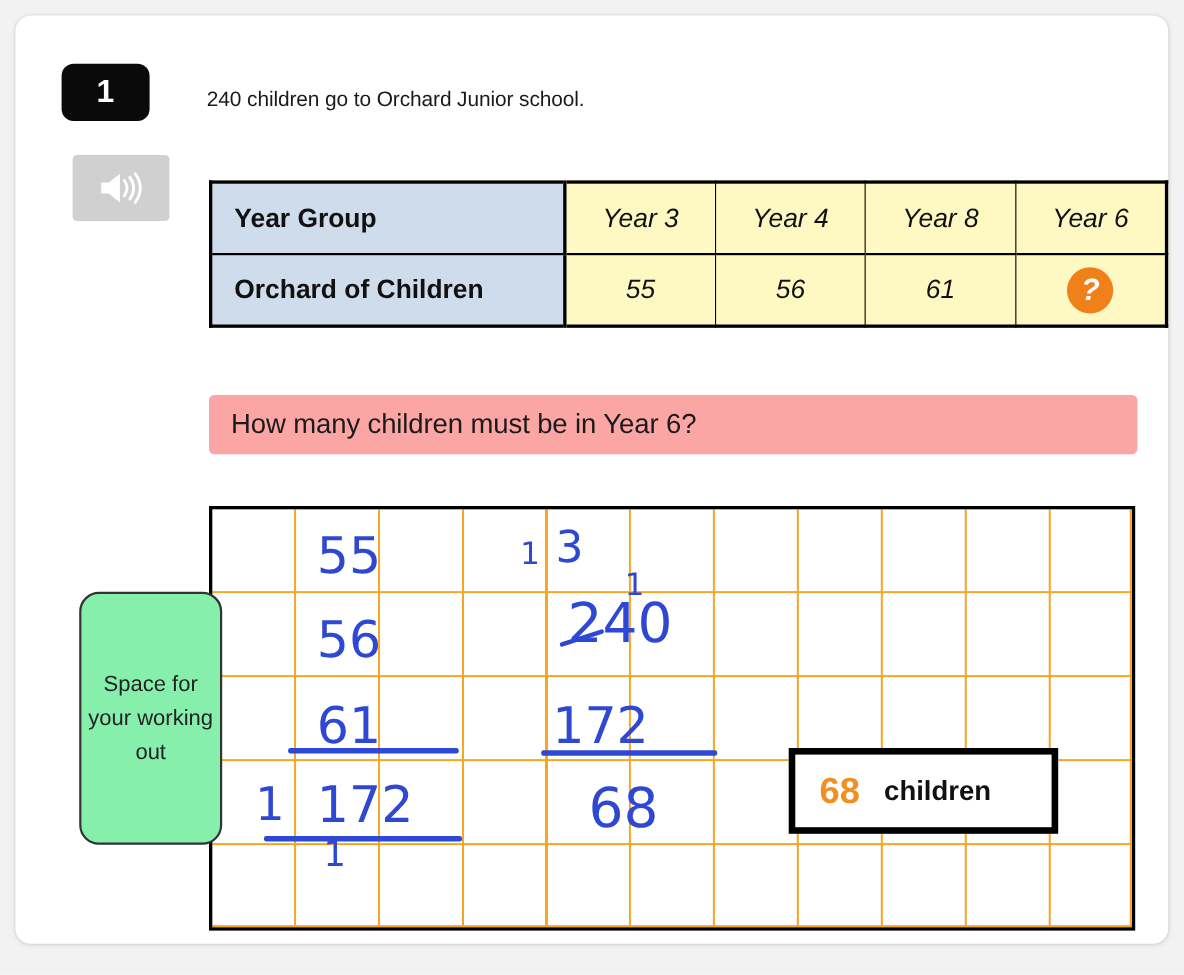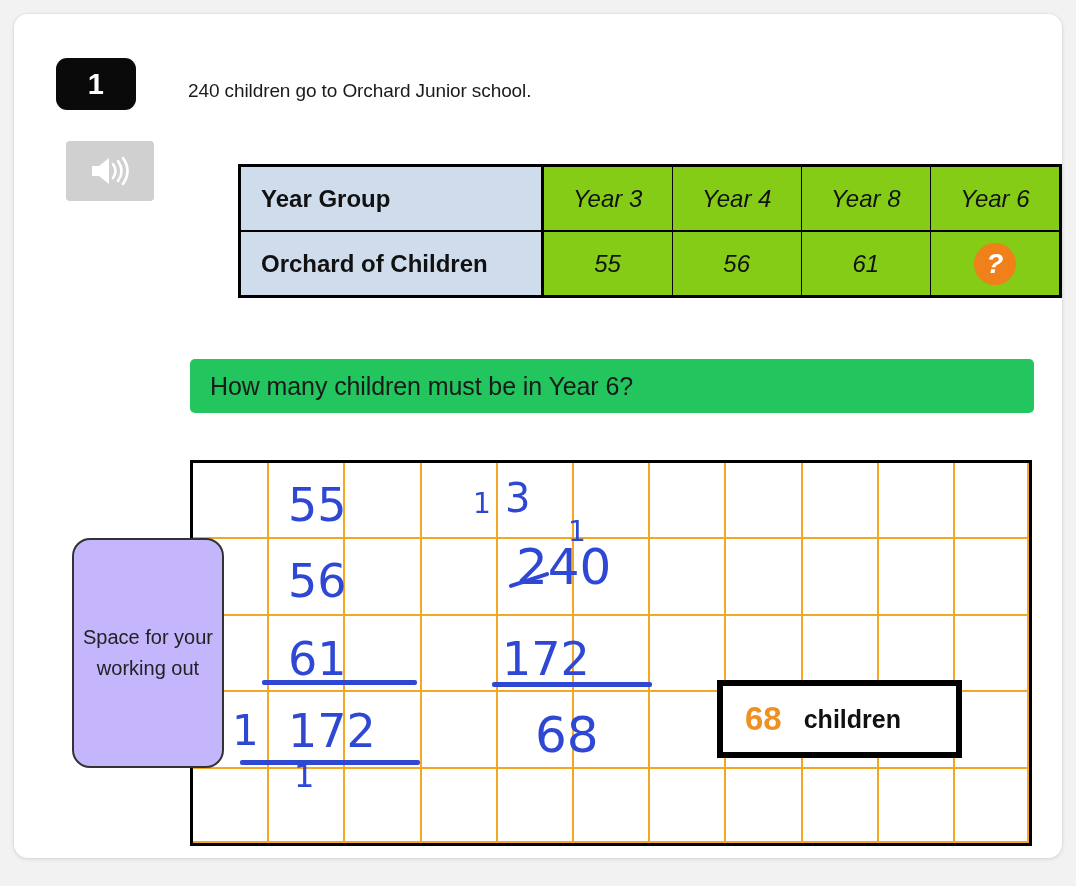--- a/index.html
+++ b/index.html
@@ -74,23 +74,22 @@
     white-space: nowrap;
   }
 
   
   .data-table {
     position: absolute;
     left: 176px;
     top: 150px;
     border-collapse: collapse;
     border: 3px solid #000000;
-    background: #84cc16;
+    background: #fef9c3;
     table-layout: fixed;
-    margin-left: 48px;
   }
   .data-table td {
     border: 1px solid #000000;
     height: 63px;
     text-align: center;
     font-size: 24px;
     color: #111111;
     padding: 0 6px;
   }
   .data-table td.rowlabel {
@@ -119,21 +118,21 @@
     vertical-align: middle;
   }
 
   
   .q-banner {
     position: absolute;
     left: 176px;
     top: 345px;
     width: 844px;
     height: 54px;
-    background: #22c55e;
+    background: #fca5a5;
     border-radius: 5px;
     display: flex;
     align-items: center;
   }
   .q-banner-text {
     padding-left: 20px;
     font-size: 25px;
     color: #1a1a1a;
     letter-spacing: -0.1px;
   }
@@ -158,23 +157,23 @@
       repeating-linear-gradient(to right, #f5a623 0px, #f5a623 2px, transparent 2px, transparent 76.2px),
       repeating-linear-gradient(to bottom, #f5a623 0px, #f5a623 2px, transparent 2px, transparent 76.4px);
     background-position: -2px -2px, -2px -2px;
   }
 
   
   .work-label {
     position: absolute;
     left: -118px;
     top: 78px;
-    width: 152px;
+    width: 130px;
     height: 230px;
-    background: #c4b5fd;
+    background: #86efac;
     border: 2px solid #333333;
     border-radius: 18px;
     box-sizing: border-box;
     display: flex;
     align-items: center;
     justify-content: center;
     text-align: center;
     font-size: 20px;
     color: #222222;
     line-height: 1.55;

